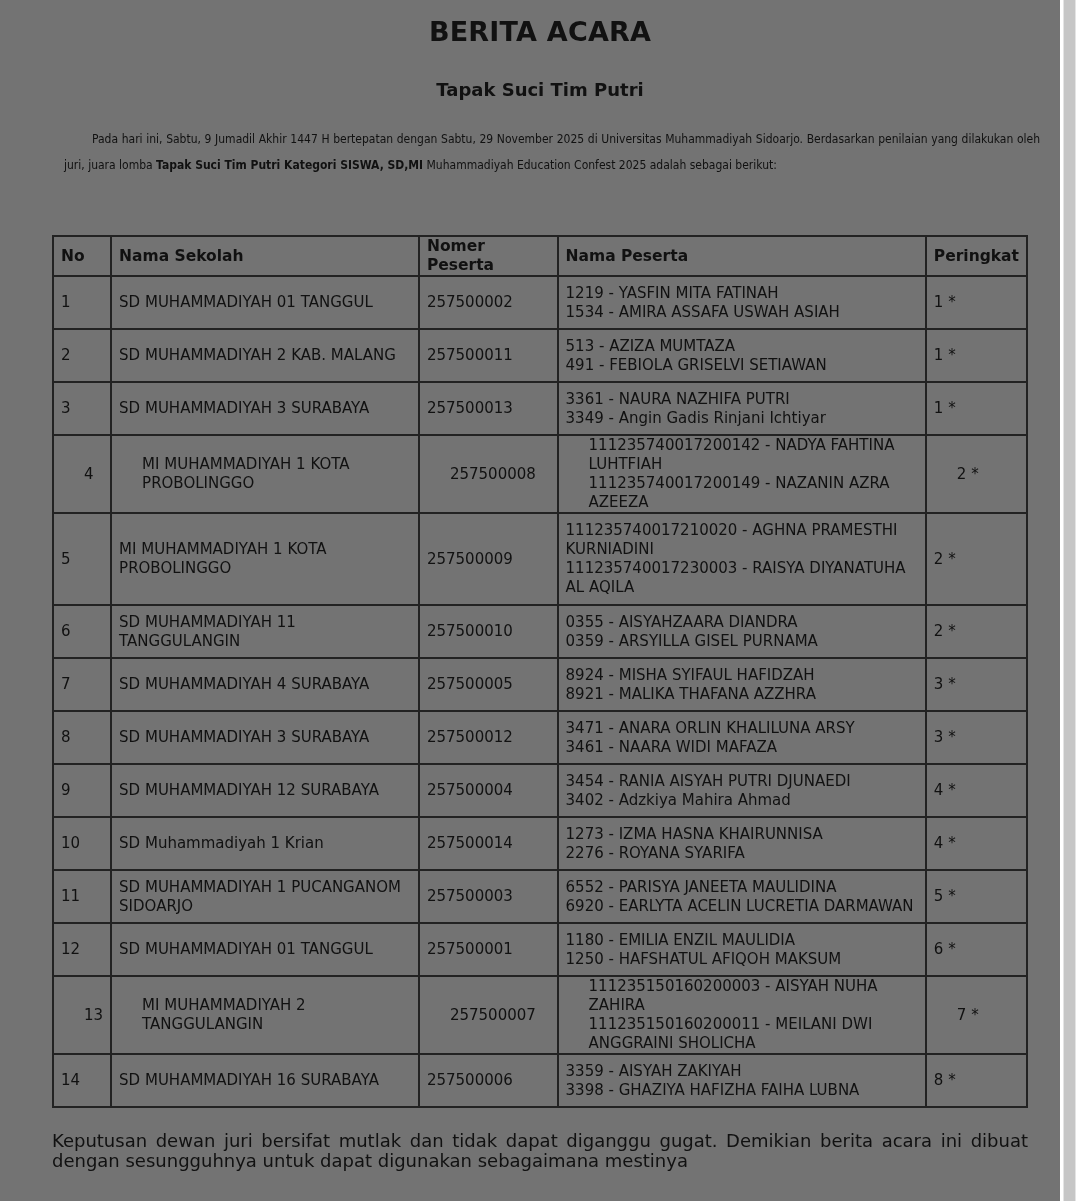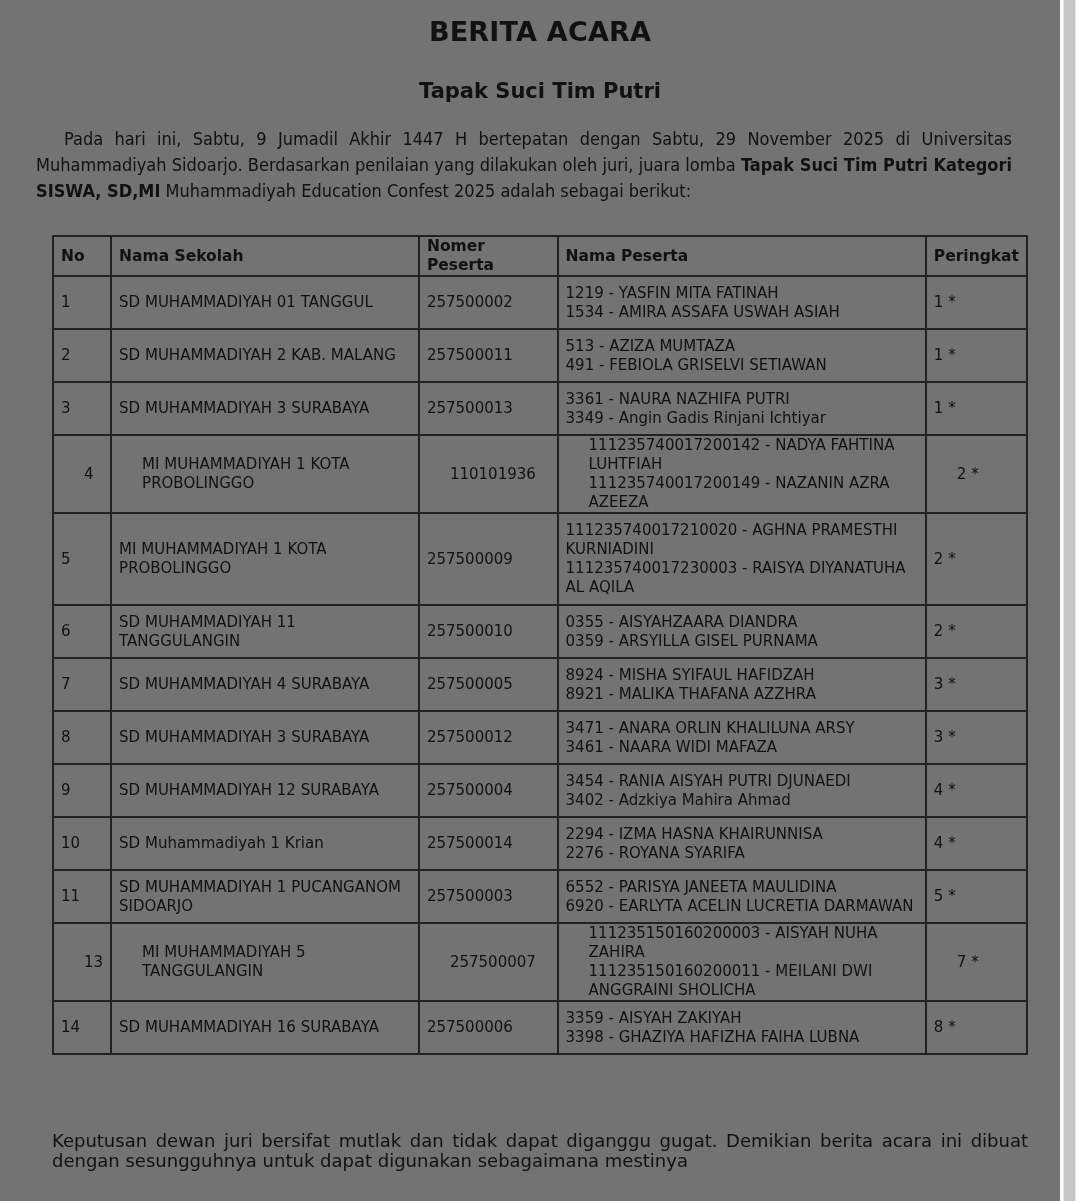--- a/index.html
+++ b/index.html
@@ -11,25 +11,25 @@
     .scrollbar {
       position: absolute; left: 1063px; top: 0; width: 11px; height: 1201px;
       background: #c6c6c6; border-left: 1px solid #e4e4e4; border-right: 1px solid #e4e4e4;
     }
     .title {
       position: absolute; left: 0; width: 1080px; top: 16px; text-align: center;
       font-weight: bold; font-size: 27px; letter-spacing: 0.2px;
     }
     .subtitle {
       position: absolute; left: 0; width: 1080px; top: 79px; text-align: center;
-      font-weight: bold; font-size: 21px;
+      font-weight: bold; font-size: 18px;
     }
     .intro {
-      position: absolute; left: 36px; width: 976px; top: 126px;
-      font-size: 18px; line-height: 26px; text-align: justify; text-indent: 28px;
+      position: absolute; left: 64px; width: 976px; top: 126px;
+      font-size: 12px; line-height: 26px; text-align: justify; text-indent: 28px;
       font-stretch: condensed;
     }
     .intro b { font-weight: bold; }
     table.results {
       position: absolute; left: 52px; top: 235px; width: 976px;
       border-collapse: collapse; font-size: 15px; line-height: 19px;
     }
     table.results th, table.results td {
       border: 2px solid #222; padding: 0 7px; vertical-align: middle; text-align: left;
     }
@@ -94,21 +94,21 @@
         <td>257500013</td>
         <td class="names">
             <div>3361 - NAURA NAZHIFA PUTRI</div>
             <div>3349 - Angin Gadis Rinjani Ichtiyar</div>
           </td>
         <td>1 *</td>
       </tr>
       <tr class="tall">
         <td>4</td>
         <td>MI MUHAMMADIYAH 1 KOTA PROBOLINGGO</td>
-        <td>110101936</td>
+        <td>257500008</td>
         <td class="names">
             <div>111235740017200142 - NADYA FAHTINA LUHTFIAH</div>
             <div>111235740017200149 - NAZANIN AZRA AZEEZA</div>
           </td>
         <td>2 *</td>
       </tr>
       <tr class="tallest">
         <td>5</td>
         <td>MI MUHAMMADIYAH 1 KOTA PROBOLINGGO</td>
         <td>257500009</td>
@@ -156,38 +156,48 @@
             <div>3454 - RANIA AISYAH PUTRI DJUNAEDI</div>
             <div>3402 - Adzkiya Mahira Ahmad</div>
           </td>
         <td>4 *</td>
       </tr>
       <tr>
         <td>10</td>
         <td>SD Muhammadiyah 1 Krian</td>
         <td>257500014</td>
         <td class="names">
-            <div>2294 - IZMA HASNA KHAIRUNNISA</div>
+            <div>1273 - IZMA HASNA KHAIRUNNISA</div>
             <div>2276 - ROYANA SYARIFA</div>
           </td>
         <td>4 *</td>
       </tr>
       <tr>
         <td>11</td>
         <td>SD MUHAMMADIYAH 1 PUCANGANOM SIDOARJO</td>
         <td>257500003</td>
         <td class="names">
             <div>6552 - PARISYA JANEETA MAULIDINA</div>
             <div>6920 - EARLYTA ACELIN LUCRETIA DARMAWAN</div>
           </td>
         <td>5 *</td>
       </tr>
+      <tr>
+        <td>12</td>
+        <td>SD MUHAMMADIYAH 01 TANGGUL</td>
+        <td>257500001</td>
+        <td class="names">
+            <div>1180 - EMILIA ENZIL MAULIDIA</div>
+            <div>1250 - HAFSHATUL AFIQOH MAKSUM</div>
+          </td>
+        <td>6 *</td>
+      </tr>
       <tr class="tall">
         <td>13</td>
-        <td>MI MUHAMMADIYAH 5 TANGGULANGIN</td>
+        <td>MI MUHAMMADIYAH 2 TANGGULANGIN</td>
         <td>257500007</td>
         <td class="names">
             <div>111235150160200003 - AISYAH NUHA ZAHIRA</div>
             <div>111235150160200011 - MEILANI DWI ANGGRAINI SHOLICHA</div>
           </td>
         <td>7 *</td>
       </tr>
       <tr>
         <td>14</td>
         <td>SD MUHAMMADIYAH 16 SURABAYA</td>

